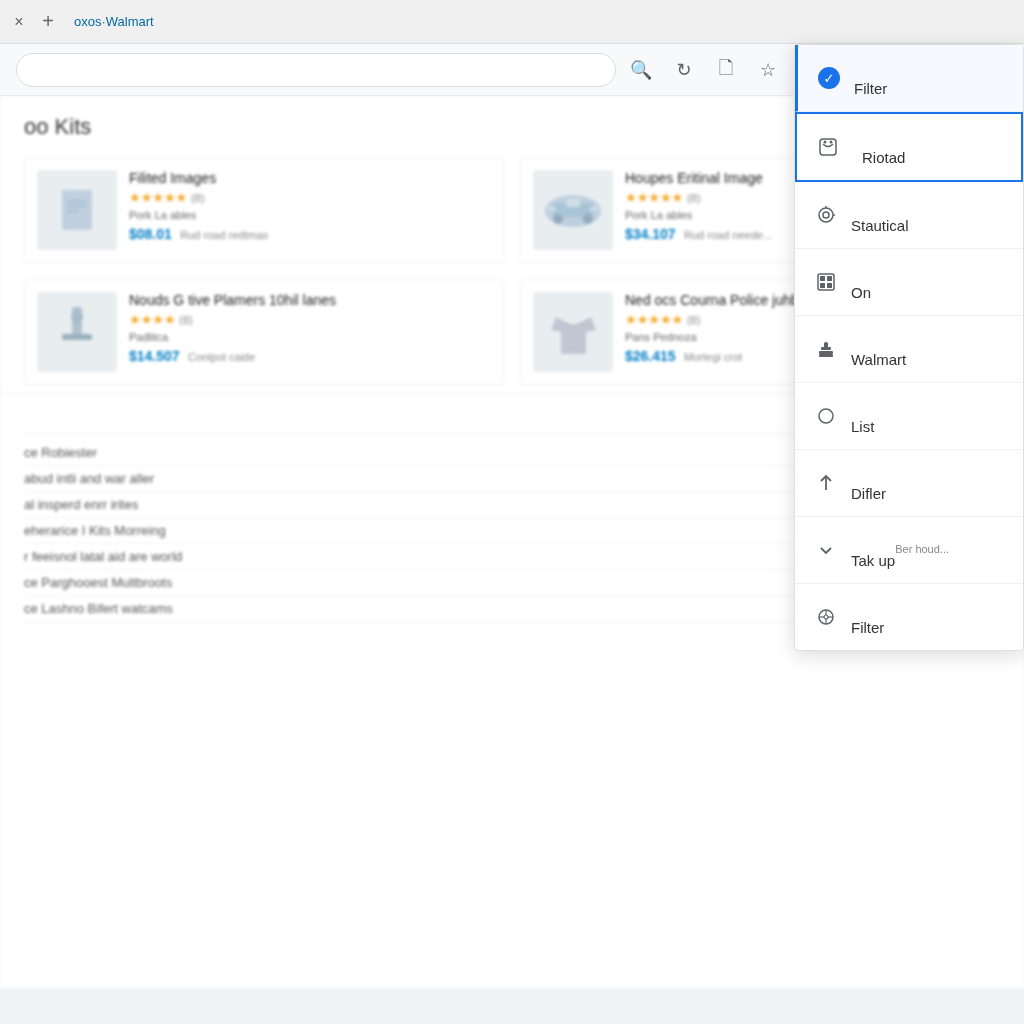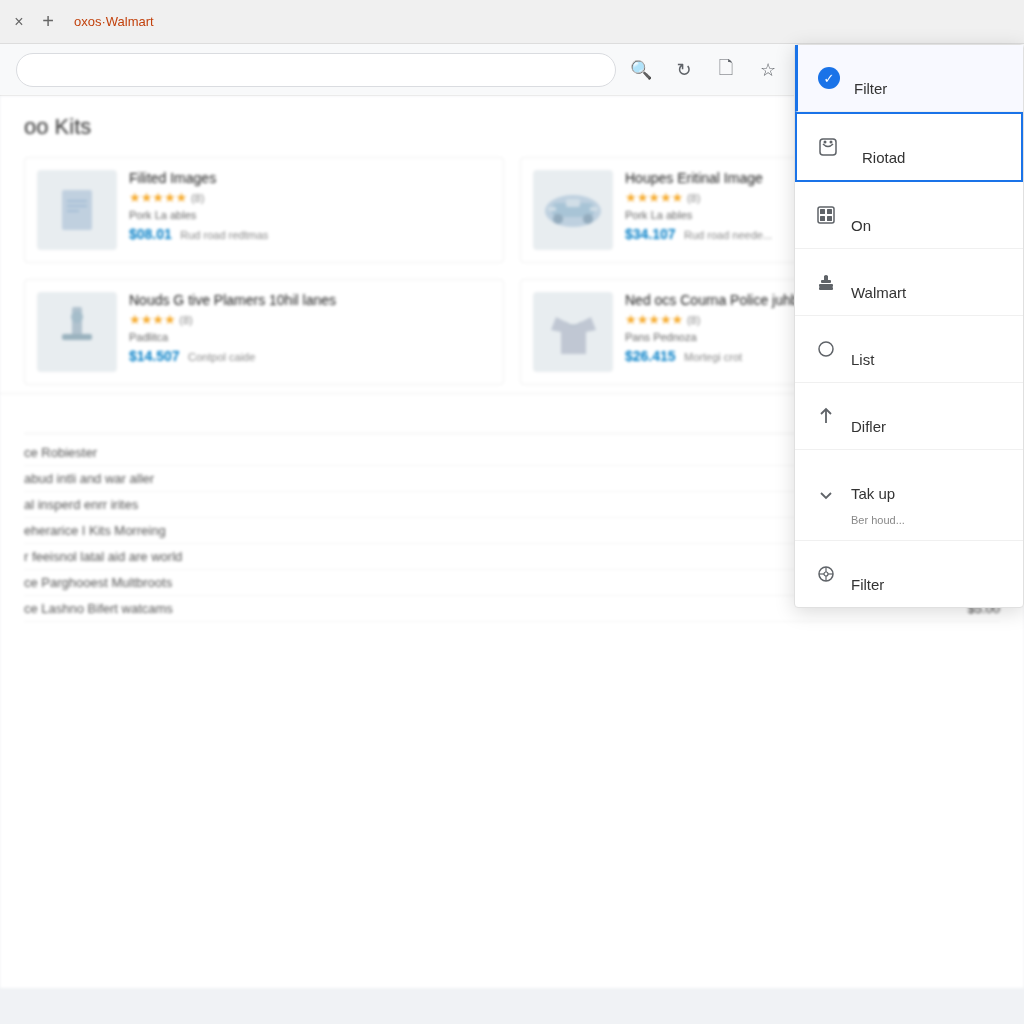--- a/index.html
+++ b/index.html
@@ -228,21 +228,21 @@
       font-size: 13px;
       flex-shrink: 0;
     }
   </style>
 </head>
 <body>
 
 <div class="browser-chrome">
   <span class="tab-close">×</span>
   <span class="tab-new">+</span>
-  <span style="font-size:13px; color:#c2410c; margin-left:4px;">oxos·Walmart</span>
+  <span style="font-size:13px; color:#0369a1; margin-left:4px;">oxos·Walmart</span>
 </div>
 
 <div class="address-bar-row">
   <input class="address-bar" type="text" value="" style="">
   <div class="toolbar-icon">🔍</div>
   <div class="toolbar-icon">↻</div>
   <div class="toolbar-icon">🗋</div>
   <div class="toolbar-icon">☆</div>
 </div>
 
@@ -387,20 +387,31 @@
       <svg width="20" height="20" viewBox="0 0 20 20" fill="none">
         <rect x="2" y="2" width="16" height="16" rx="3" stroke="#5f6368" stroke-width="1.5" fill="none"></rect>
         <path d="M5 7 Q10 12 15 7" stroke="#5f6368" stroke-width="1.5" fill="none"></path>
         <circle cx="7" cy="5" r="1.5" fill="#5f6368"></circle>
         <circle cx="13" cy="5" r="1.5" fill="#5f6368"></circle>
       </svg>
     </div>
     <span class="dropdown-label">Riotad</span>
   </div>
 
+  <div class="dropdown-item">
+    <div class="dropdown-icon">
+      <svg width="20" height="20" viewBox="0 0 20 20" fill="none">
+        <circle cx="10" cy="10" r="7" stroke="#5f6368" stroke-width="1.5" fill="none"></circle>
+        <circle cx="10" cy="10" r="3" stroke="#5f6368" stroke-width="1.5" fill="none"></circle>
+        <line x1="10" y1="3" x2="10" y2="1" stroke="#5f6368" stroke-width="1.5"></line>
+        <line x1="17" y1="10" x2="19" y2="10" stroke="#5f6368" stroke-width="1.5"></line>
+      </svg>
+    </div>
+    <span class="dropdown-label">Stautical</span>
+  </div>
 
 
   <div class="dropdown-item">
     <div class="dropdown-icon">
       <svg width="20" height="20" viewBox="0 0 20 20" fill="none">
         <rect x="2" y="2" width="16" height="16" rx="2" stroke="#5f6368" stroke-width="1.5" fill="none"></rect>
         <rect x="4" y="4" width="5" height="5" rx="0.5" fill="#5f6368"></rect>
         <rect x="11" y="4" width="5" height="5" rx="0.5" fill="#5f6368"></rect>
         <rect x="4" y="11" width="5" height="5" rx="0.5" fill="#5f6368"></rect>
         <rect x="11" y="11" width="5" height="5" rx="0.5" fill="#5f6368"></rect>
@@ -439,21 +450,21 @@
     </div>
     <span class="dropdown-label">Difler</span>
   </div>
 
   <div class="dropdown-item">
     <div class="dropdown-icon">
       <svg width="20" height="20" viewBox="0 0 20 20" fill="none">
         <polyline points="5,8 10,13 15,8" fill="none" stroke="#5f6368" stroke-width="1.8"></polyline>
       </svg>
     </div>
-    <div style="display:flex; flex-direction:column;">
+    <div style="display:flex; flex-direction:row;">
       <span class="dropdown-label">Tak up</span>
       <span class="dropdown-sublabel">Ber houd...</span>
     </div>
   </div>
 
   <div class="dropdown-item">
     <div class="dropdown-icon">
       <svg width="20" height="20" viewBox="0 0 20 20" fill="none">
         <circle cx="10" cy="10" r="7" stroke="#5f6368" stroke-width="1.5" fill="none"></circle>
         <circle cx="10" cy="10" r="2" stroke="#5f6368" stroke-width="1.2" fill="none"></circle>

